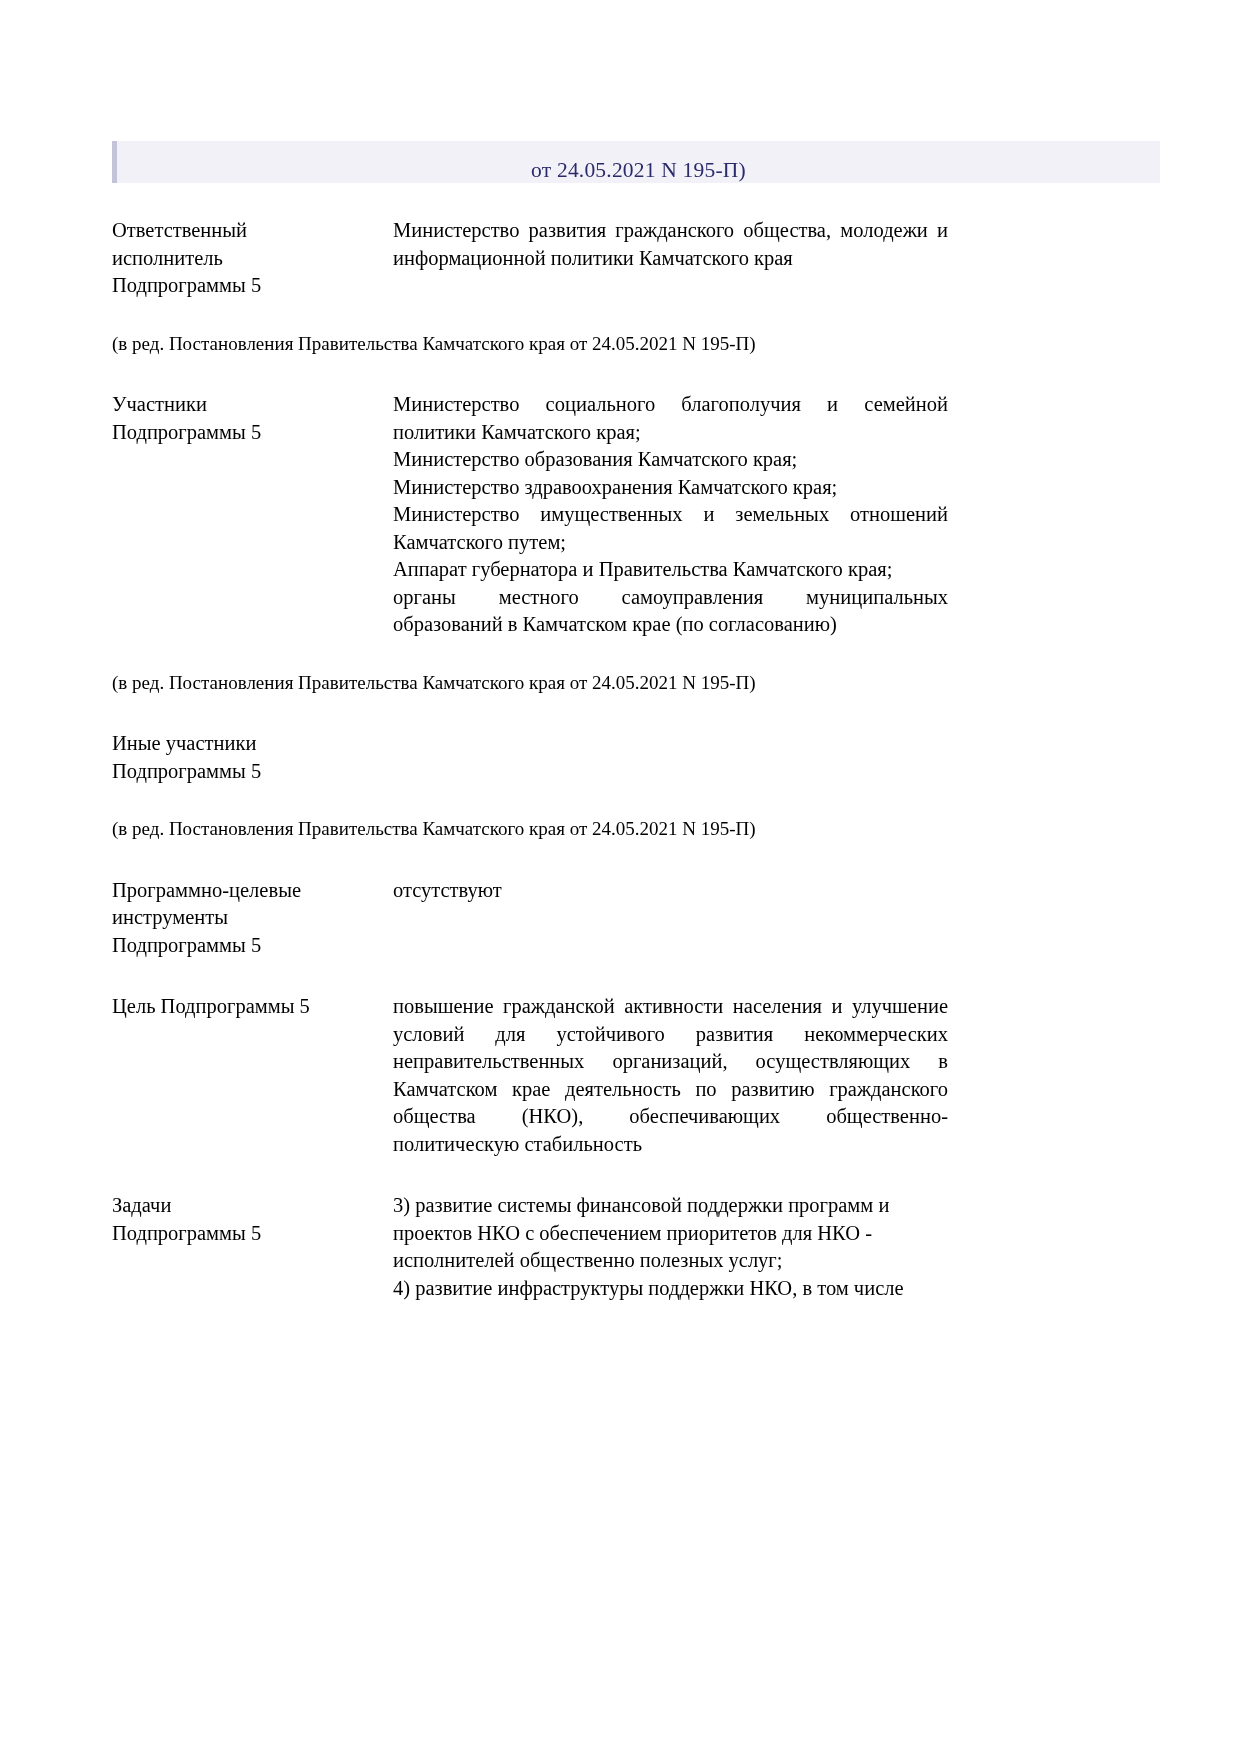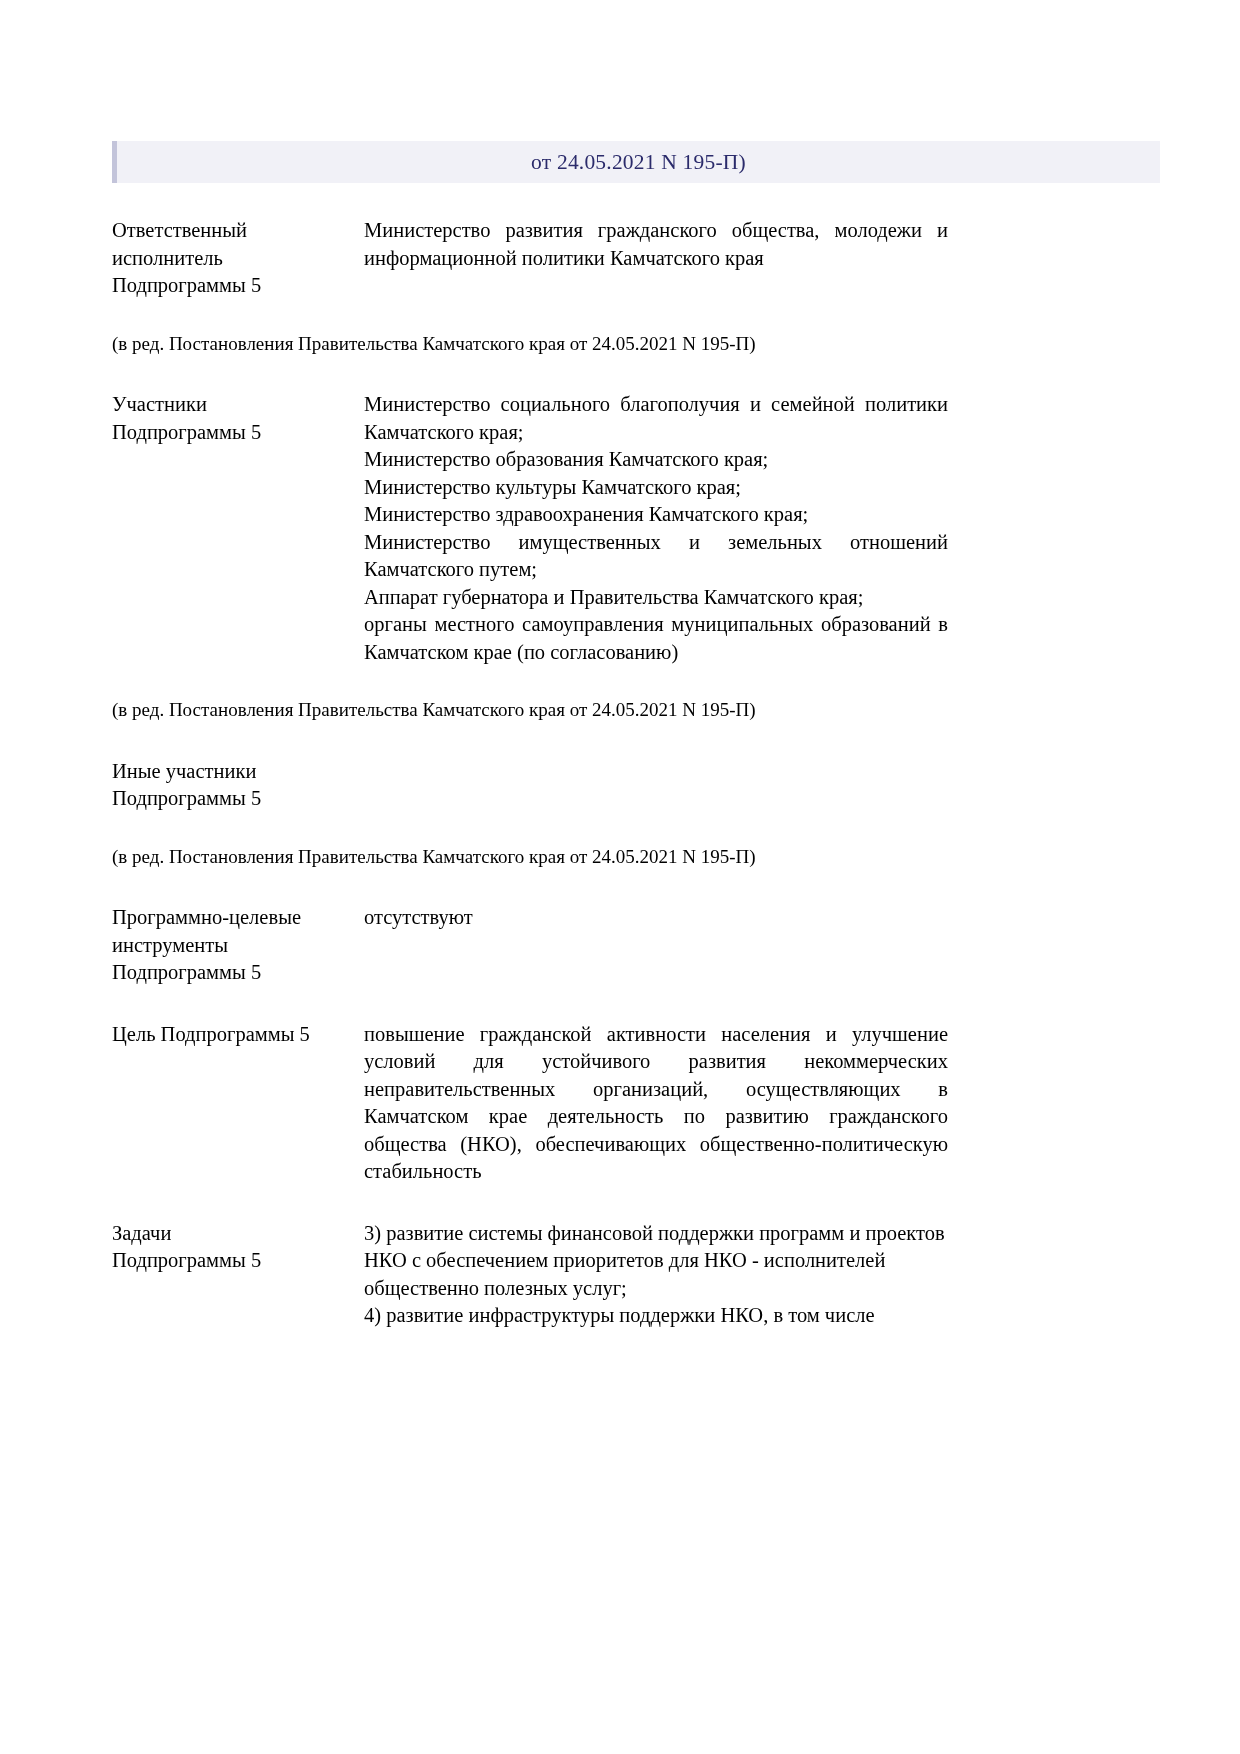--- a/index.html
+++ b/index.html
@@ -22,21 +22,21 @@
     padding: 0;
     position: relative;
   }
   
   .banner {
     margin: 141px 80px 0 112px;
     background: #f1f1f7;
     border-left: 5px solid #c3c4da;
     height: 42px;
     display: flex;
-    align-items: center;
+    align-items: flex-end;
     justify-content: center;
   }
   .banner-text {
     font-size: 21.5px;
     color: #2b2b6b;
     letter-spacing: 0.2px;
     font-family: "Liberation Serif", "DejaVu Serif", serif;
   }
   
   .content {
@@ -53,20 +53,21 @@
     flex: 0 0 252px;
     font-size: 20.5px;
     line-height: 27.5px;
     padding-right: 8px;
     box-sizing: border-box;
   }
   .value-col {
     flex: 1 1 auto;
     font-size: 20.5px;
     line-height: 27.5px;
+    margin-left: 29px;
   }
   .value-col p {
     margin: 0;
   }
   .just {
     text-align: justify;
     text-align-last: left;
   }
   .note {
     margin-top: 30px;
@@ -100,21 +101,20 @@
     <div class="note">(в ред. Постановления Правительства Камчатского края от 24.05.2021 N 195-П)</div>
 
     <div class="row">
       <div class="label-col">
         <span class="label-line">Участники</span>
         <span class="label-line">Подпрограммы 5</span>
       </div>
       <div class="value-col">
         <p class="just">Министерство социального благополучия и семейной политики Камчатского края;</p>
         <p>Министерство образования Камчатского края;</p>
-        <p>Министерство культуры Камчатского края;</p>
         <p>Министерство здравоохранения Камчатского края;</p>
         <p class="just">Министерство имущественных и земельных отношений Камчатского путем;</p>
         <p>Аппарат губернатора и Правительства Камчатского края;</p>
         <p class="just">органы местного самоуправления муниципальных образований в Камчатском крае (по согласованию)</p>
       </div>
     </div>
 
     <div class="note">(в ред. Постановления Правительства Камчатского края от 24.05.2021 N 195-П)</div>
 
     <div class="row">

